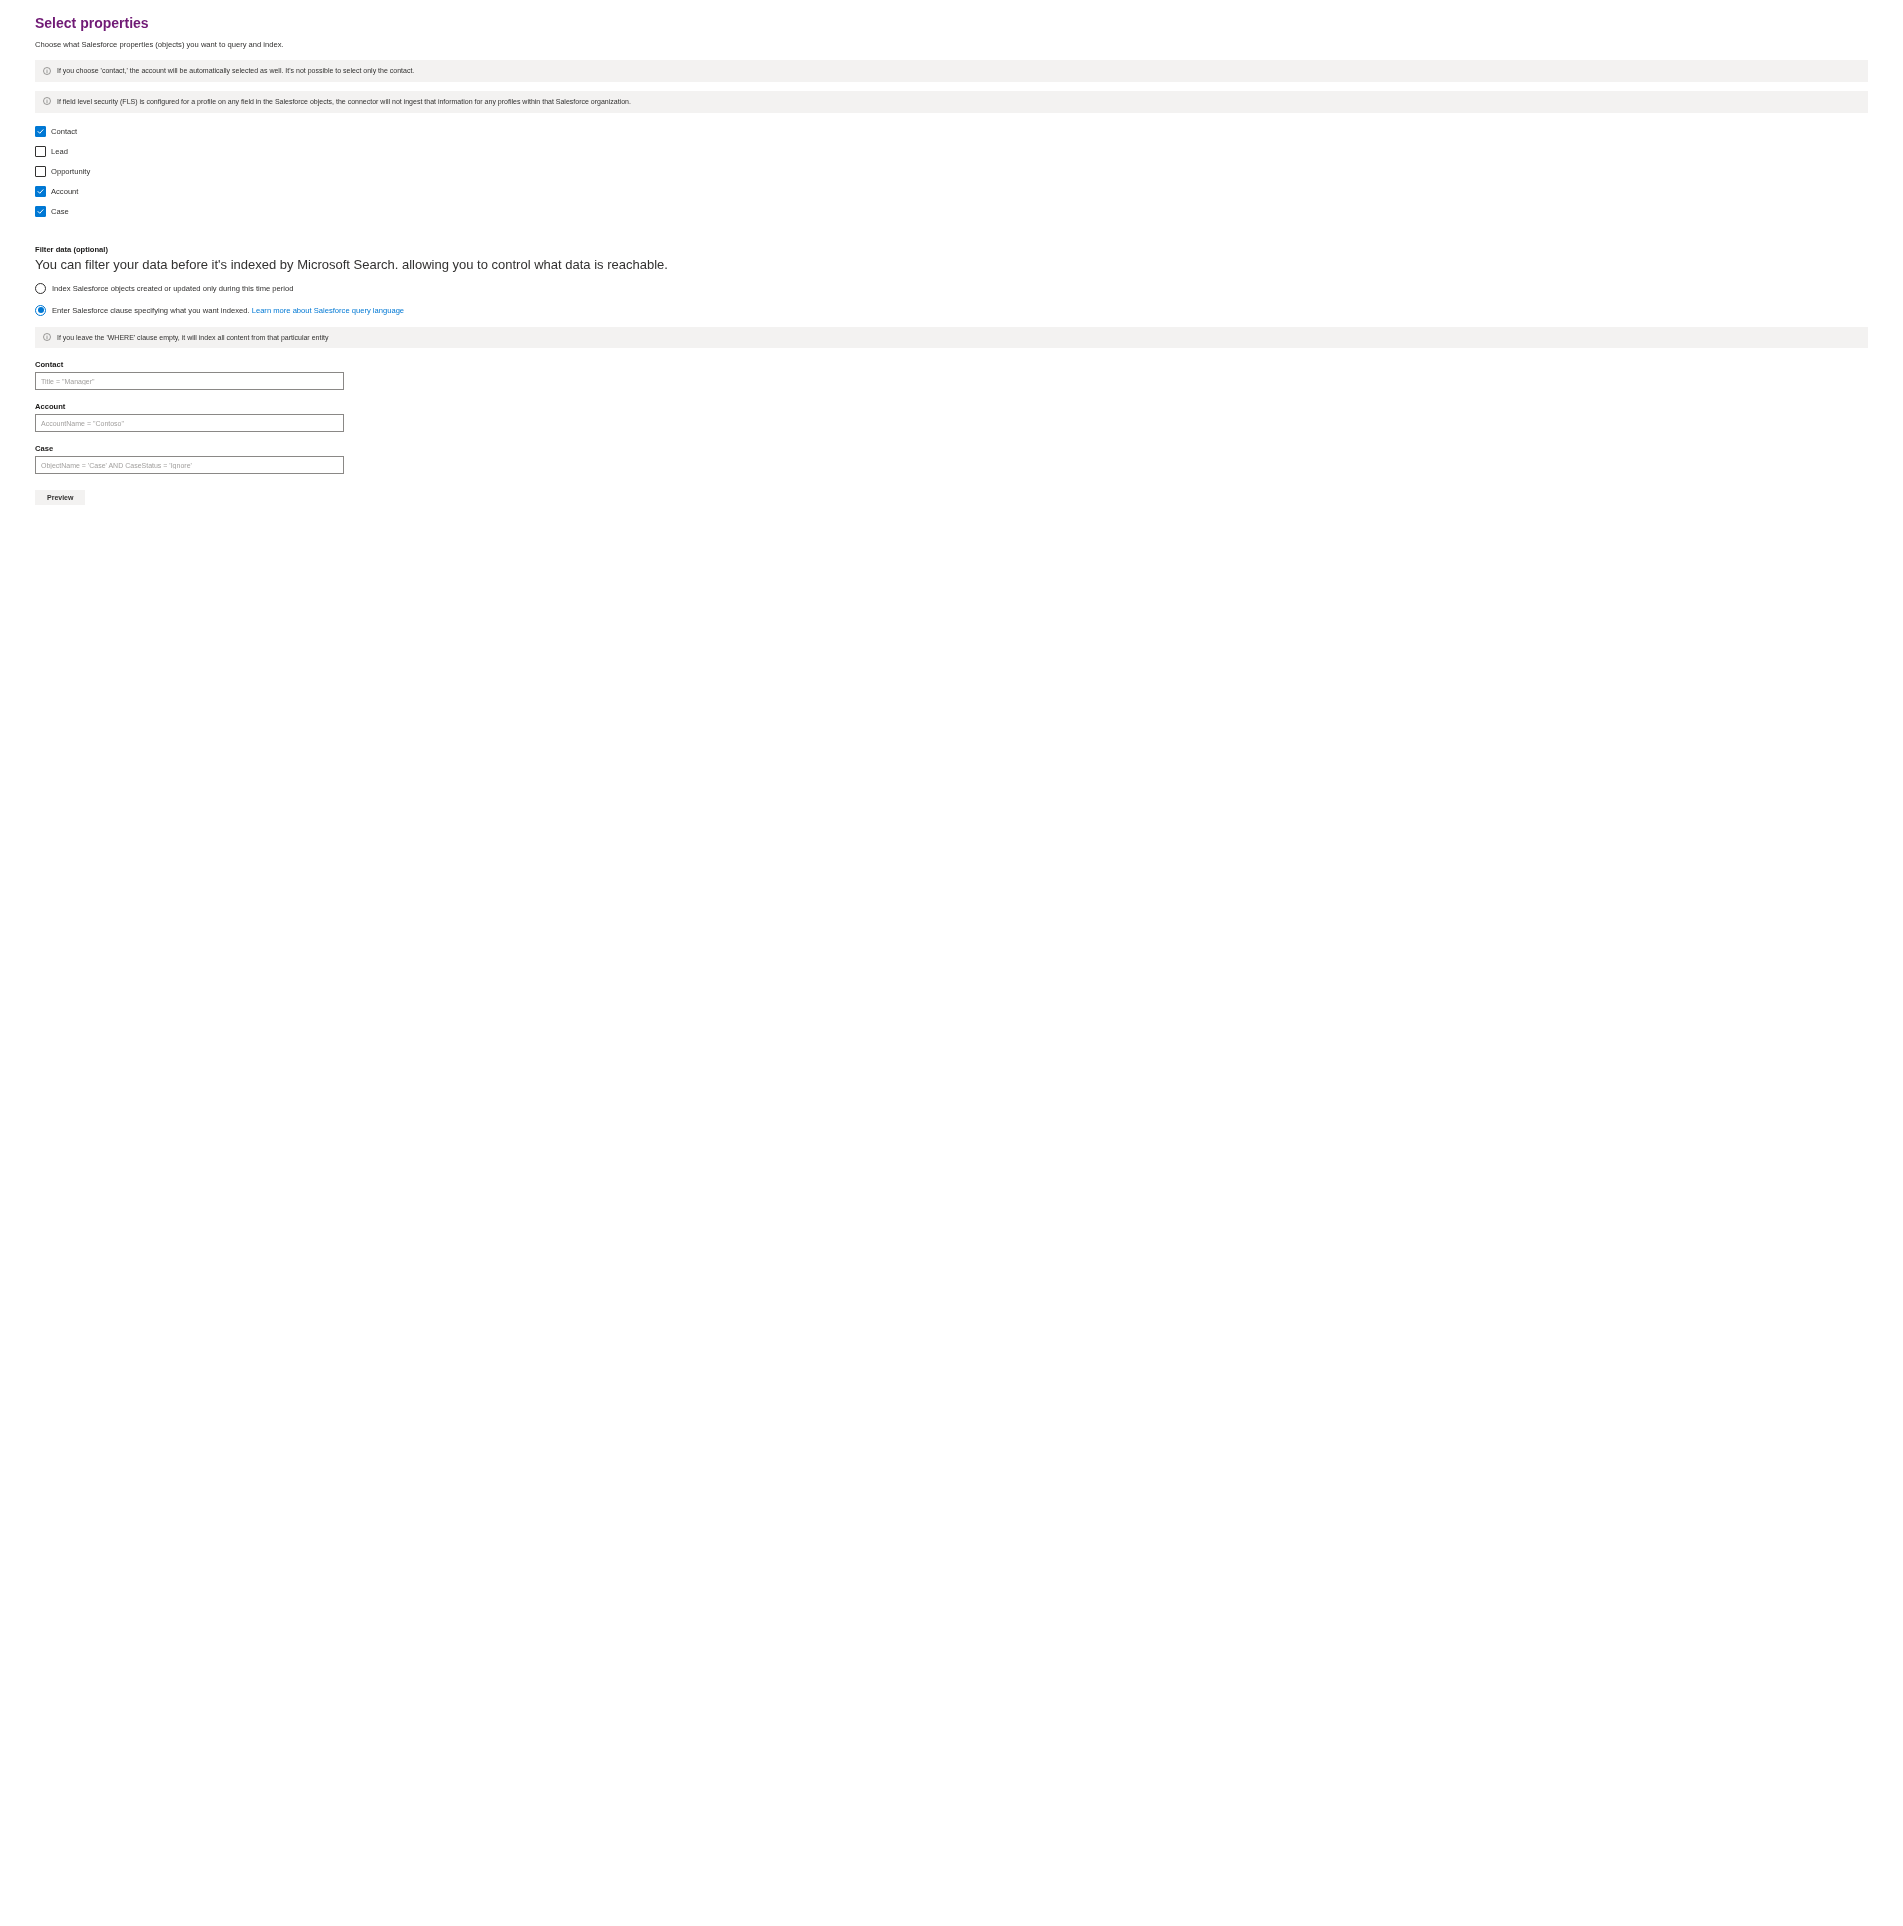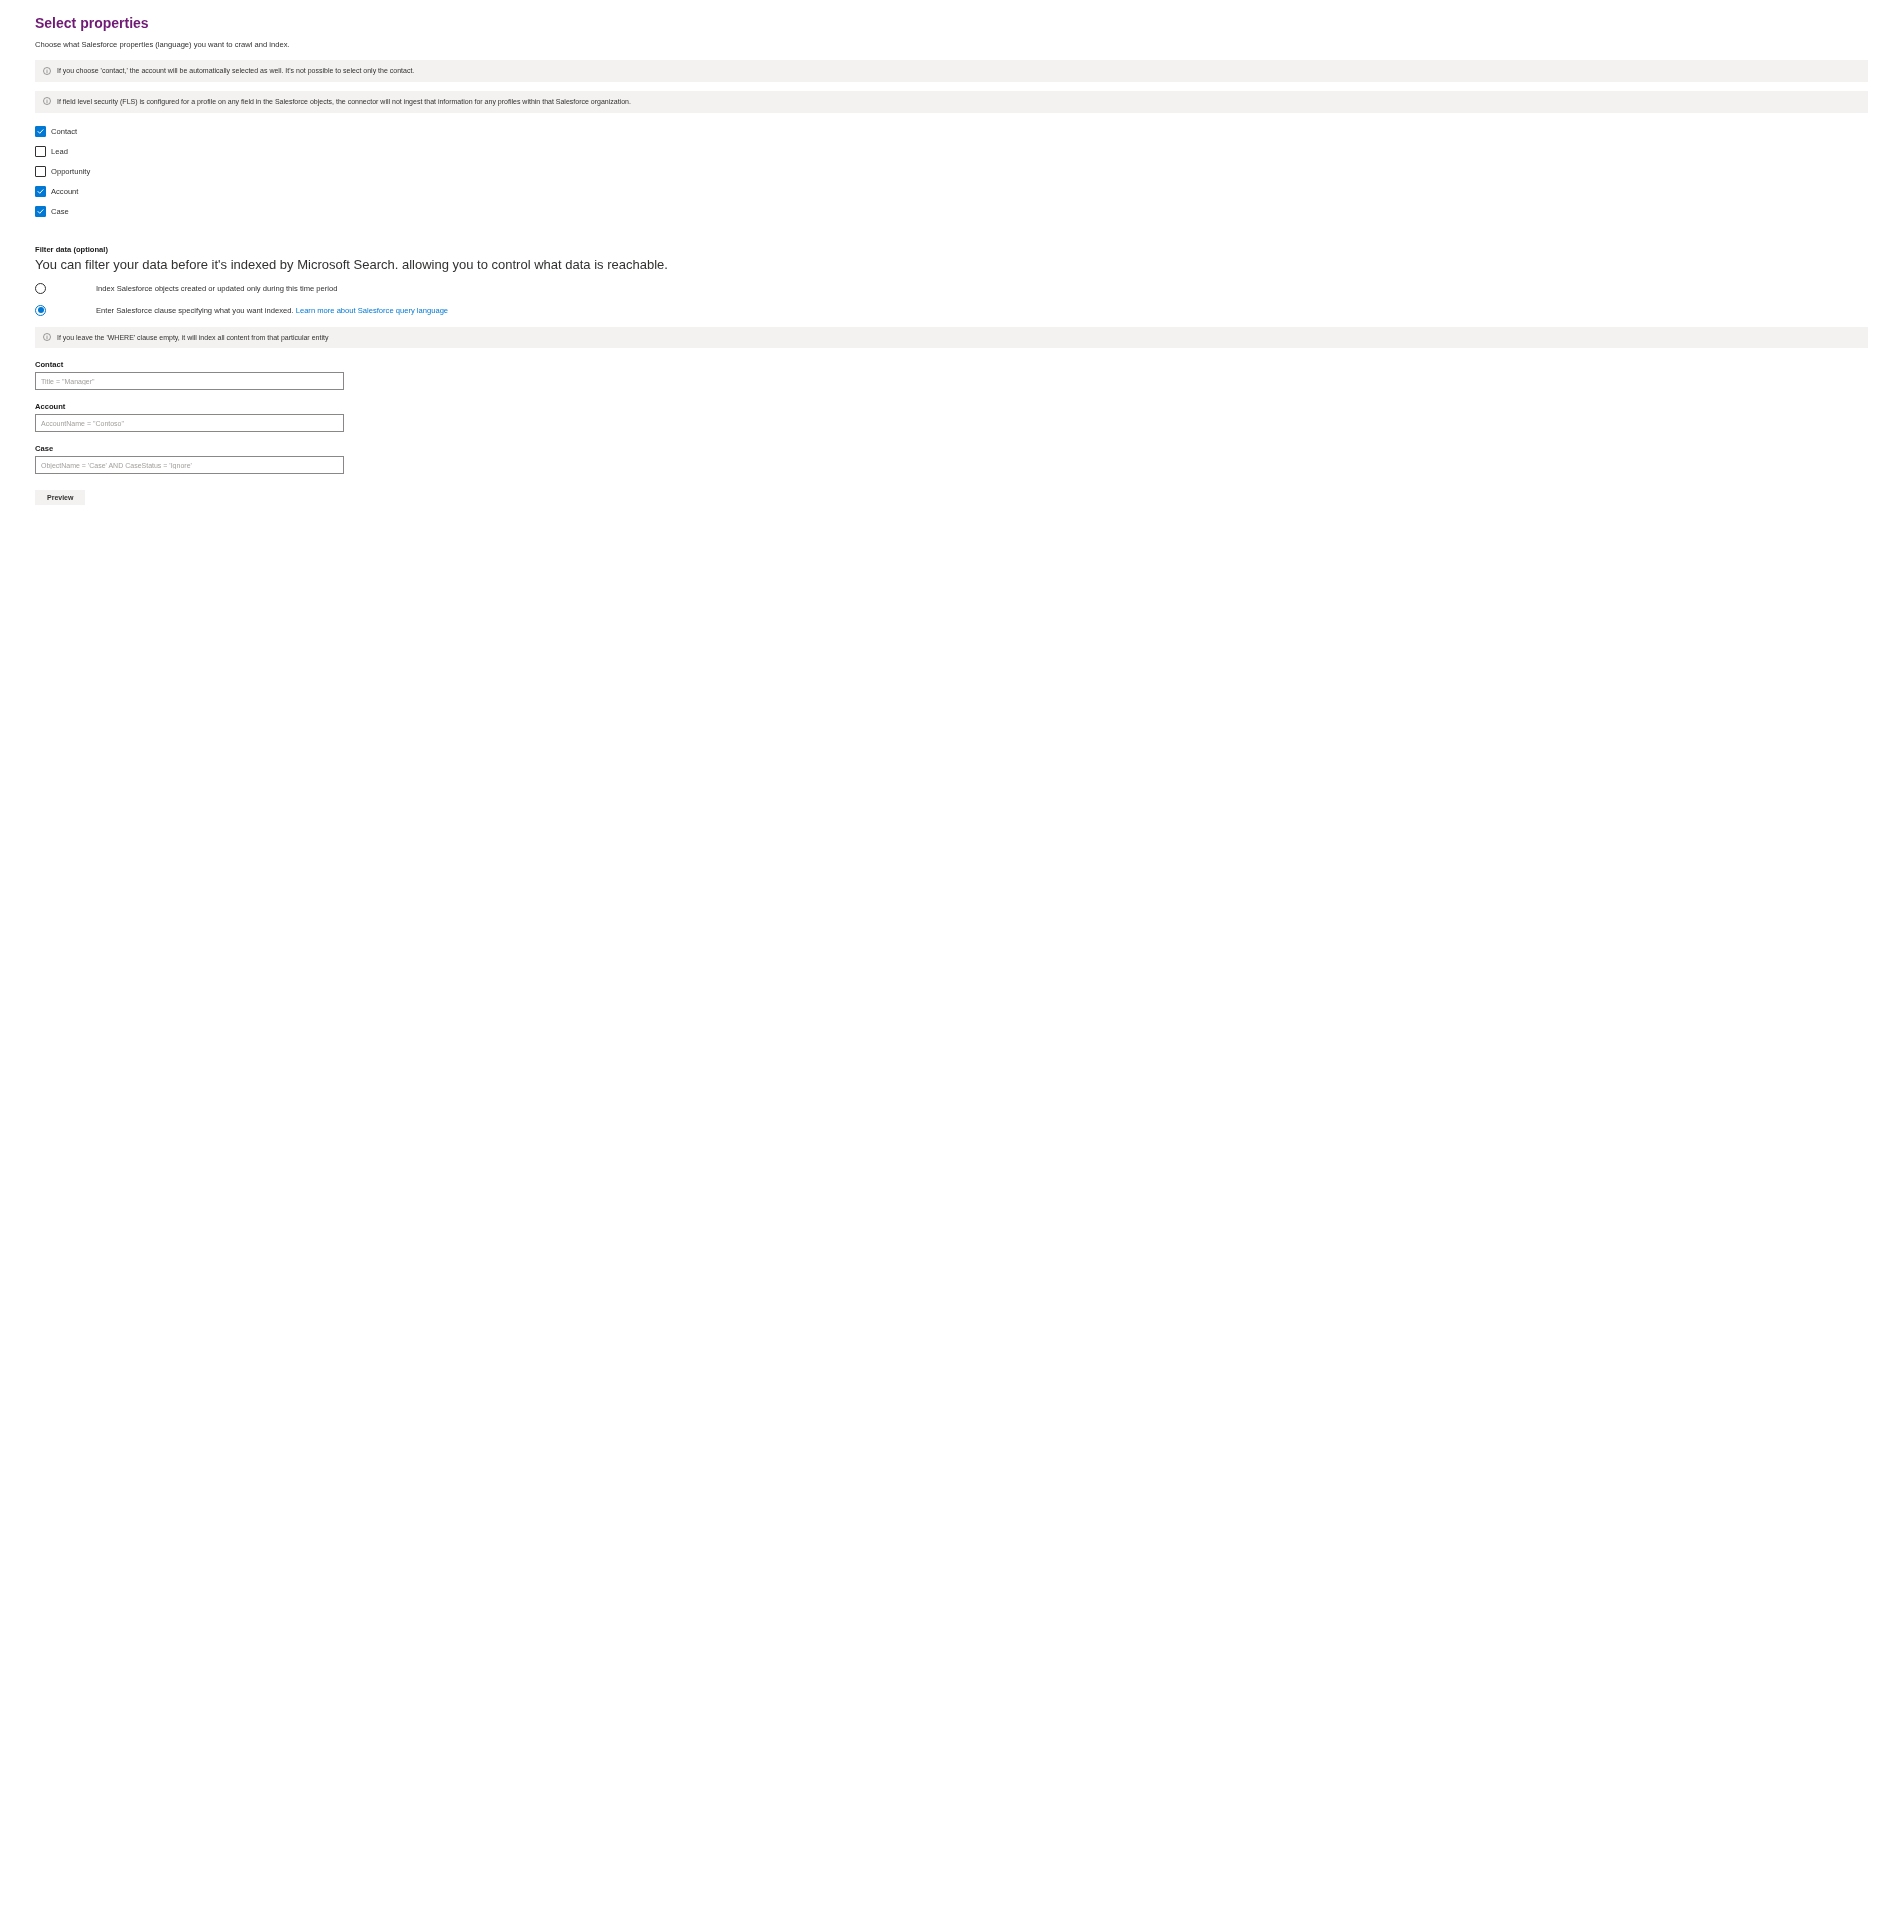--- a/index.html
+++ b/index.html
@@ -103,21 +103,20 @@
       width: 6px;
       height: 6px;
       border-radius: 50%;
       background: #0078d4;
       display: none;
     }
     .radio.selected .dot { display: block; }
     .radio-label {
       font-size: 7.6px;
       color: #323130;
-      margin-left: 44px;
     }
     .link {
       color: #0078d4;
       cursor: pointer;
     }
     .field-label {
       font-weight: 600;
       font-size: 7.6px;
       margin-top: 12px;
       margin-bottom: 3px;
@@ -146,21 +145,21 @@
       cursor: pointer;
     }
     .checkbox-group { margin-top: 13px; }
   </style>
 </head>
 <body>
 
 
 
 <h1>Select properties</h1>
-<div class="subtitle">Choose what Salesforce properties (language) you want to crawl and index.</div>
+<div class="subtitle">Choose what Salesforce properties (objects) you want to query and index.</div>
 
 <div class="info-banner">
   <svg class="info-icon" viewBox="0 0 16 16" fill="none" stroke="#605e5c" stroke-width="1.2">
     <circle cx="8" cy="8" r="7"></circle>
       <line x1="8" y1="7" x2="8" y2="11.5" stroke-linecap="round"></line>
       <circle cx="8" cy="4.5" r="0.6" fill="#605e5c" stroke="none"></circle>
   </svg>
   <div>If you choose 'contact,' the account will be automatically selected as well. It's not possible to select only the contact.</div>
 </div>
 

